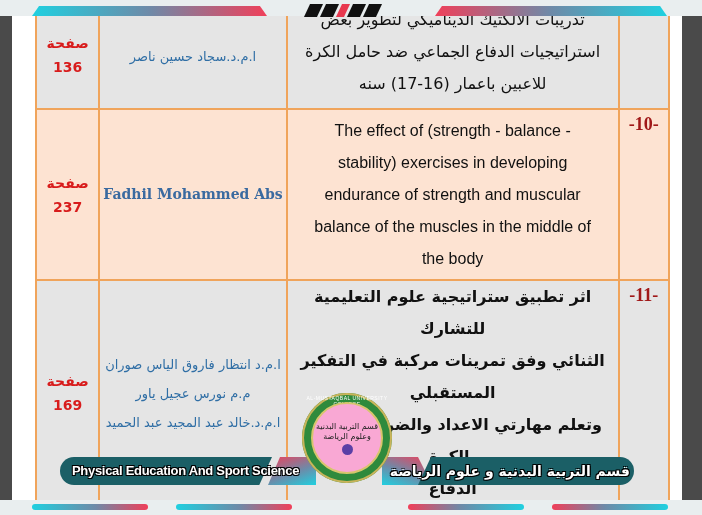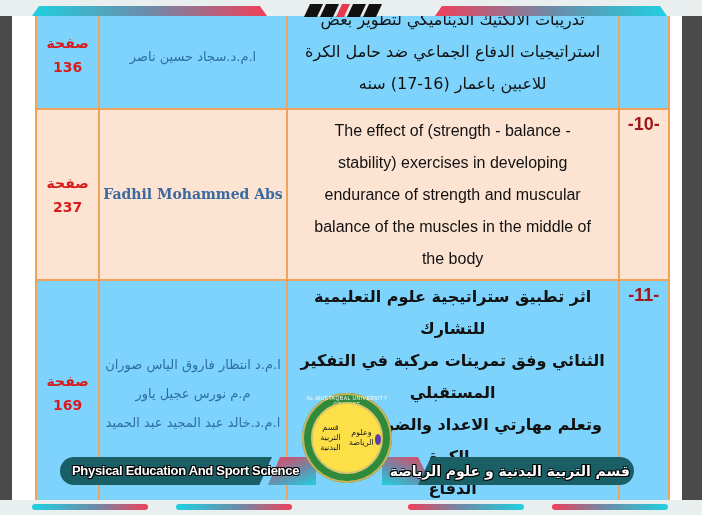--- a/index.html
+++ b/index.html
@@ -31,33 +31,33 @@
   .top-marks span.red { background:#e8394f; width:8px; }
 
   
   .doc-table {
     position:absolute; left:35px; top:0px; width:635px;
     border-collapse:collapse; table-layout:fixed; z-index:1;
   }
   .doc-table td {
     border:2px solid #f0a45b; vertical-align:middle; text-align:center; padding:0;
   }
-  .row-white td { background:#7dd3fc; }
+  .row-white td { background:#e5e5e5; }
   .row-peach td { background:#fde3d2; }
   .col-page { width:63px; }
   .col-author { width:186px; }
   .col-title { width:330px; }
   .col-num { width:50px; }
 
   .page-cell { color:#d81c1c; font-weight:bold; font-size:14px; line-height:24px; }
   .author-cell { color:#2f6ea5; font-size:13px; line-height:29px; }
   .author-en { font-family:"DejaVu Serif", serif; font-weight:bold; font-size:14px; color:#3a6aa0;margin-top:36px; }
   .title-cell { color:#111; font-size:16px; line-height:32px; padding:0 8px !important; }
   .title-en { font-family:"Liberation Sans", sans-serif; font-size:16px; line-height:32px; }
-  .num-cell { vertical-align:top !important; color:#a01818; font-weight:bold; font-size:18px; font-family:Liberation Sans, sans-serif; padding-top:4px !important;margin-left:8px; }
+  .num-cell { vertical-align:top !important; color:#a01818; font-weight:bold; font-size:18px; font-family:Liberation Serif, serif; padding-top:4px !important;margin-left:8px; }
   [dir="rtl"] { direction:rtl; }
 
   
   .banner-left {
     position:absolute; left:60px; top:457px; width:212px; height:28px;
     background:#1b5f66; border-radius:14px 0 0 14px; z-index:5;
     clip-path:polygon(0 0,100% 0,94% 100%,0 100%);
   }
   .banner-left-accent {
     position:absolute; left:268px; top:457px; width:48px; height:28px; z-index:4;
@@ -86,22 +86,22 @@
     white-space:nowrap; text-shadow:1px 1px 0 #000,-1px -1px 0 #000,1px -1px 0 #000,-1px 1px 0 #000;
   }
 
   
   .logo {
     position:absolute; left:302px; top:393px; width:90px; height:90px; border-radius:50%;
     background:#2f8a3c; z-index:7; box-shadow:0 0 0 2px #c9b45a inset;
   }
   .logo-inner {
     position:absolute; left:9px; top:9px; width:72px; height:72px; border-radius:50%;
-    background:#fde047; border:2px solid #d8c56c; box-sizing:border-box;
-    display:flex; flex-direction:row; align-items:center; justify-content:center;
+    background:#f9a8d4; border:2px solid #d8c56c; box-sizing:border-box;
+    display:flex; flex-direction:column; align-items:center; justify-content:center;
   }
   .logo-ring-text {
     position:absolute; left:0; top:2px; width:90px; text-align:center;
     color:#fff; font-size:5px; font-family:"Liberation Sans", sans-serif; letter-spacing:0.5px;
   }
   .logo-calli { color:#222; font-size:8px; line-height:10px; text-align:center; }
   .logo-emblem { width:11px; height:11px; border-radius:50%; background:#5b3fa6; margin-top:2px; }
 
   
   .bottom-frame { position:absolute; left:0; top:500px; width:702px; height:15px; background:#e9eeef; z-index:8; }

